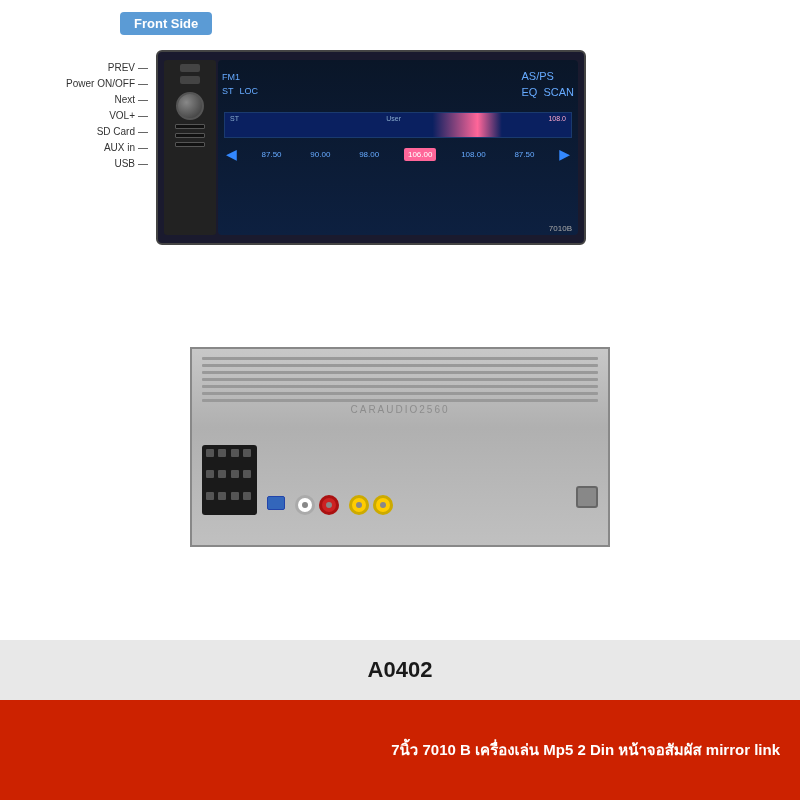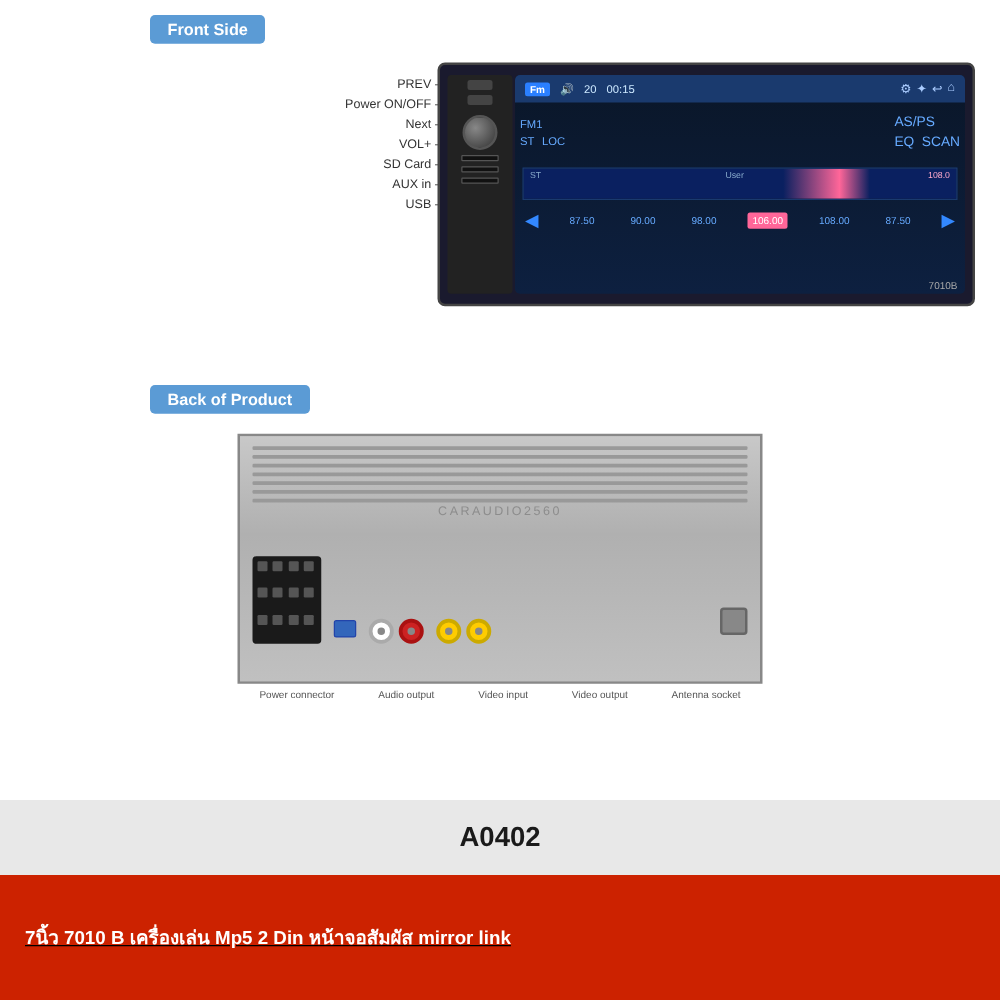--- a/index.html
+++ b/index.html
@@ -37,22 +37,21 @@
       font-size: 13px;
       font-weight: bold;
       padding: 4px 14px;
       border-radius: 4px;
     }
 
     .front-device-container {
       display: flex;
       margin-top: 40px;
       align-items: flex-start;
-      gap: 0;
-      justify-content: flex-end;
+      gap: 16px;
     }
 
     
     .left-labels {
       display: flex;
       flex-direction: column;
       gap: 0;
       margin-top: 10px;
       min-width: 120px;
     }
@@ -446,23 +445,22 @@
       font-size: 22px;
       font-weight: bold;
       color: #1a1a1a;
     }
 
     .bottom-row2 {
       background: #cc2200;
       flex: 1;
       display: flex;
       align-items: center;
-      justify-content: flex-start;
+      justify-content: flex-end;
       padding: 16px 20px;
-      text-decoration: underline;
     }
 
     .description-text {
       color: white;
       font-size: 15px;
       font-weight: bold;
       text-align: center;
     }
   </style>
 </head>
@@ -491,32 +489,20 @@
           <div class="small-btn"></div>
           <div class="small-btn"></div>
           <div class="knob"></div>
           <div class="slot"></div>
           <div class="slot"></div>
           <div class="slot"></div>
         </div>
 
         <div class="radio-screen">
 
-          <div class="screen-statusbar">
-            <span class="fm-icon">Fm</span>
-            <span>🔊</span>
-            <span>20</span>
-            <span>00:15</span>
-            <div class="status-icons">
-              <span>⚙</span>
-              <span>✦</span>
-              <span>↩</span>
-              <span>⌂</span>
-            </div>
-          </div>
 
           <div class="freq-area">
             <div class="freq-left">
               <div>FM1</div>
               <div style="display:flex;gap:6px;margin-top:4px">
                 <span>ST</span>
                 <span>LOC</span>
               </div>
             </div>
             <div class="freq-right">
@@ -548,21 +534,20 @@
             <span class="nav-arrow">▶</span>
           </div>
 
           <div style="position:absolute;bottom:2px;right:6px;font-size:8px;color:#aaa">7010B</div>
         </div>
       </div>
     </div>
   </div>
 
   <div class="middle-section">
-    <div class="back-side-label">Back of Product</div>
 
     <div class="back-device-container">
       <div class="radio-back">
 
         <div class="vent-lines">
           <div class="vent-line"></div>
           <div class="vent-line"></div>
           <div class="vent-line"></div>
           <div class="vent-line"></div>
           <div class="vent-line"></div>
@@ -608,27 +593,20 @@
                 <div class="rca-connector inner"></div>
               </div>
           </div>
 
           <div style="margin-left:auto;margin-bottom:5px">
             <div class="antenna-socket"></div>
           </div>
         </div>
       </div>
 
-      <div class="port-labels">
-        <span>Power connector</span>
-        <span>Audio output</span>
-        <span>Video input</span>
-        <span>Video output</span>
-        <span>Antenna socket</span>
-      </div>
     </div>
   </div>
 
   <div class="bottom-section">
     <div class="bottom-row1">
       <div class="code-box">
         <span class="code-text">A0402</span>
       </div>
     </div>
     <div class="bottom-row2">

